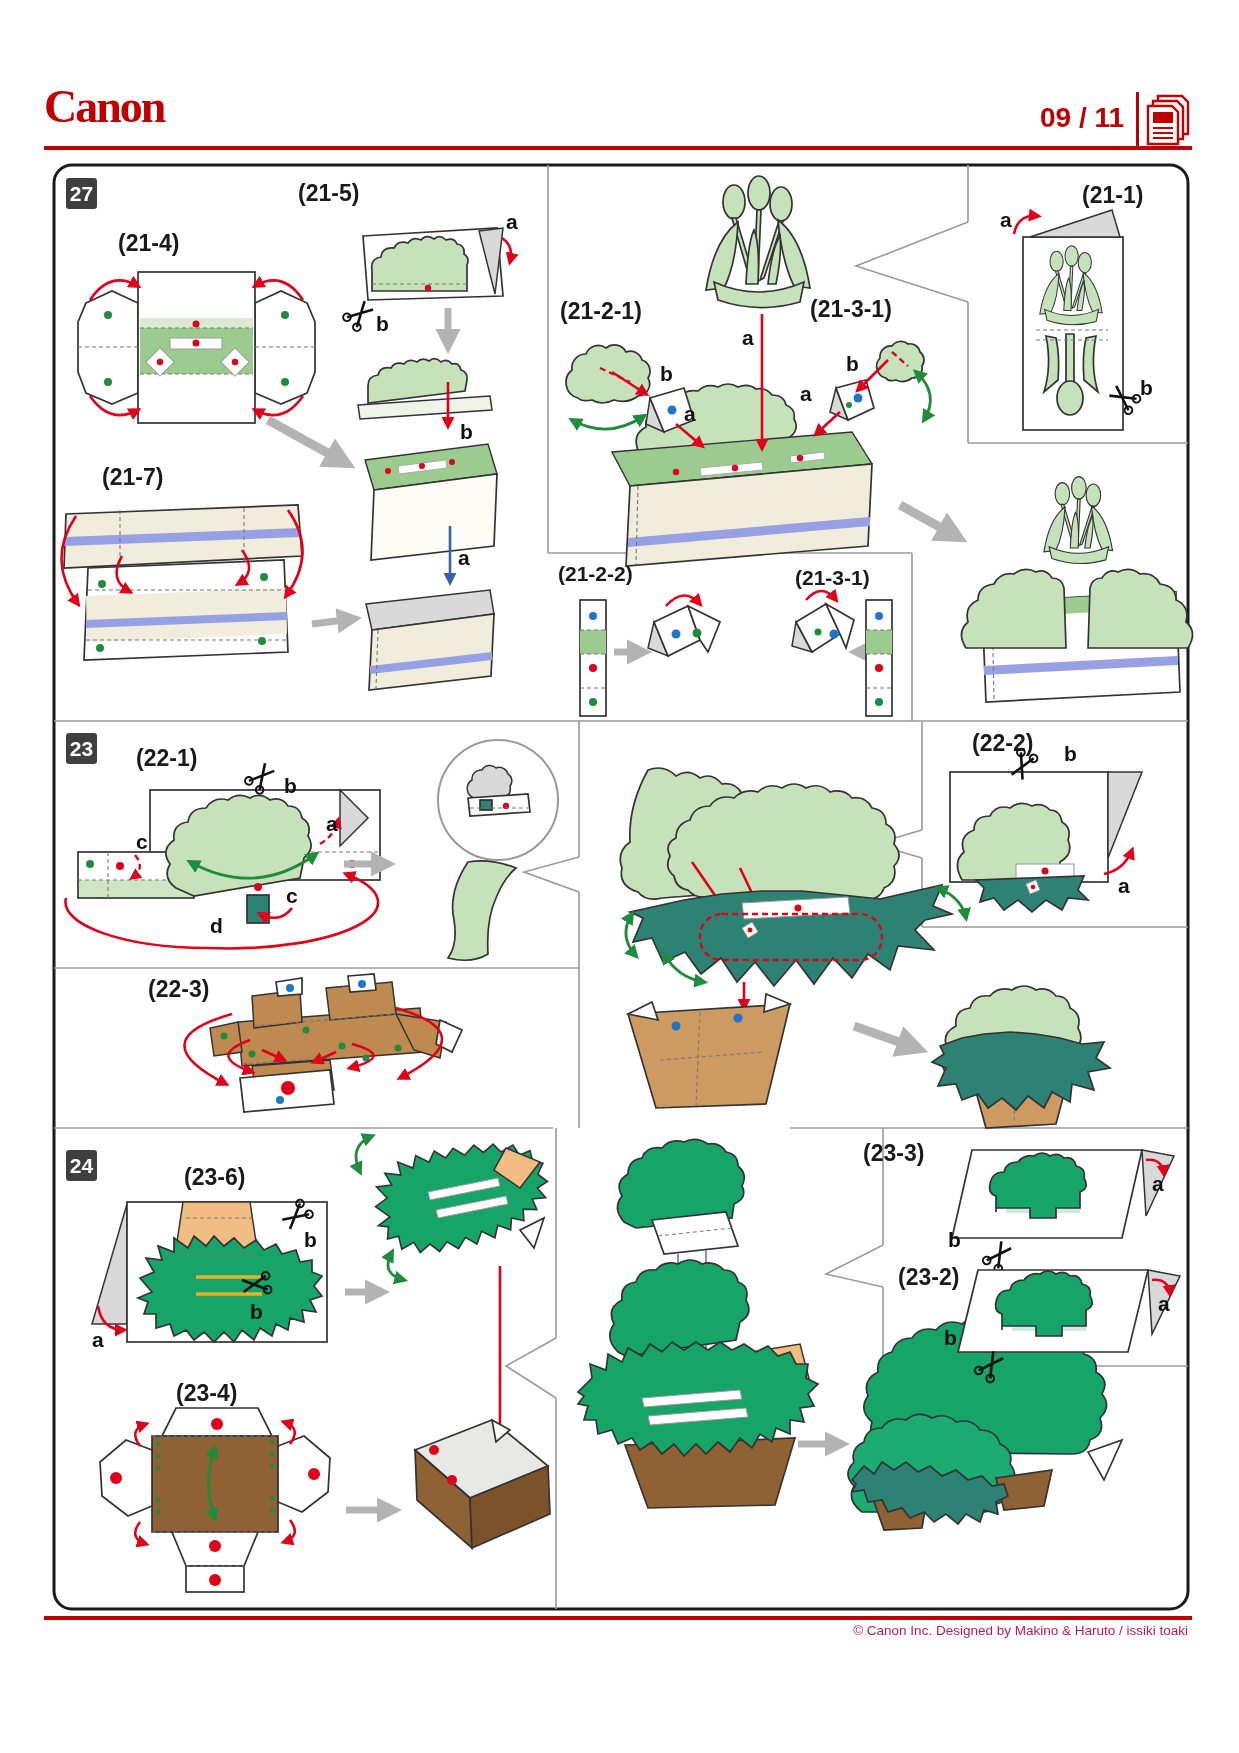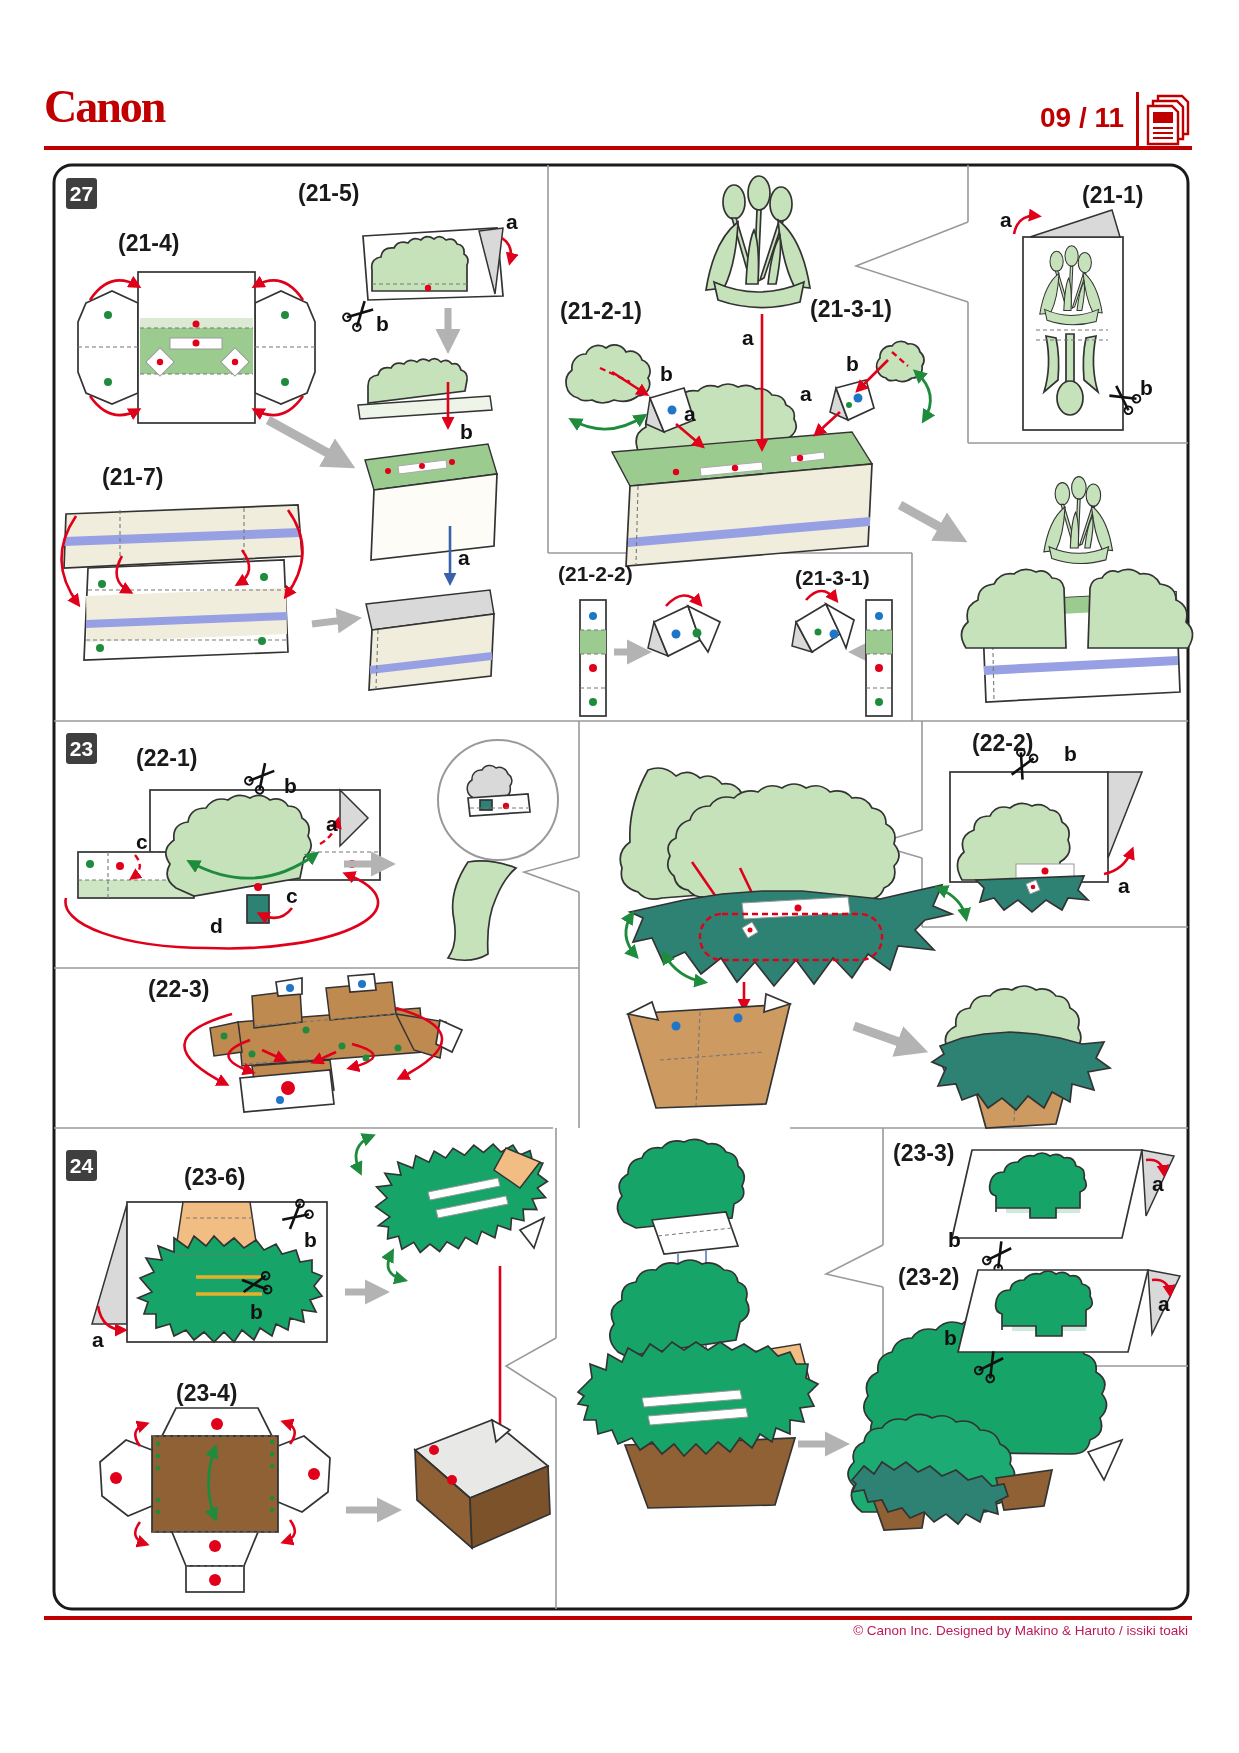--- a/index.html
+++ b/index.html
@@ -77,21 +77,21 @@
   <div class="lbl" style="left:560px;top:298px">(21-2-1)</div>
   <div class="lbl" style="left:810px;top:296px">(21-3-1)</div>
   <div class="lbl" style="left:1082px;top:182px">(21-1)</div>
   <div class="lbl sm" style="left:558px;top:562px">(21-2-2)</div>
   <div class="lbl sm" style="left:795px;top:566px">(21-3-1)</div>
   <div class="lbl" style="left:136px;top:745px">(22-1)</div>
   <div class="lbl" style="left:972px;top:730px">(22-2)</div>
   <div class="lbl" style="left:148px;top:976px">(22-3)</div>
   <div class="lbl" style="left:184px;top:1164px">(23-6)</div>
   <div class="lbl" style="left:176px;top:1380px">(23-4)</div>
-  <div class="lbl" style="left:893px;top:1140px">(23-3)</div>
+  <div class="lbl" style="left:863px;top:1140px">(23-3)</div>
   <div class="lbl" style="left:898px;top:1264px">(23-2)</div>
 
   <div class="ltr" style="left:506px;top:210px">a</div>
   <div class="ltr" style="left:376px;top:312px">b</div>
   <div class="ltr" style="left:460px;top:420px">b</div>
   <div class="ltr" style="left:458px;top:546px">a</div>
   <div class="ltr" style="left:742px;top:326px">a</div>
   <div class="ltr" style="left:660px;top:362px">b</div>
   <div class="ltr" style="left:684px;top:402px">a</div>
   <div class="ltr" style="left:846px;top:352px">b</div>

